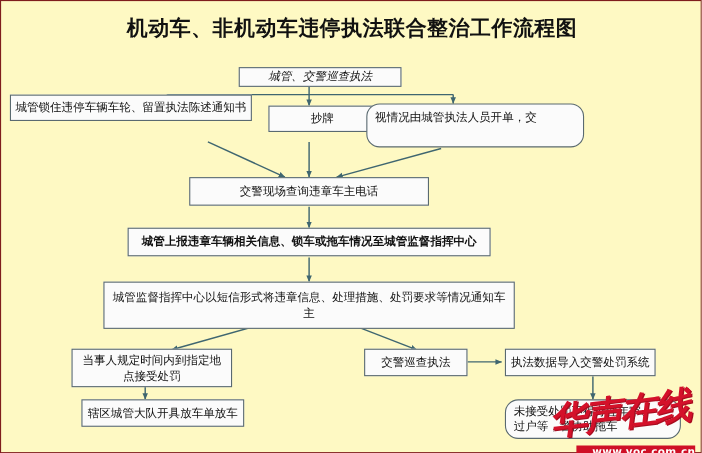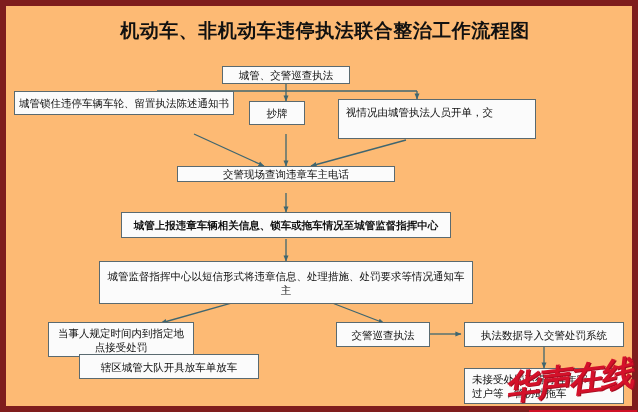--- a/index.html
+++ b/index.html
@@ -10,23 +10,23 @@
     width: 638px;
     height: 412px;
     background: #ccfaff;
     font-family: "DejaVu Sans", "Liberation Sans", sans-serif;
     overflow: hidden;
   }
   #canvas {
     position: relative;
     width: 638px;
     height: 412px;
-    background: #fdba74;
+    background: #fef9c3;
     box-sizing: border-box;
-    border: 6px solid #7f1d1d;
+    border: 1px solid #7f1d1d;
   }
   .title {
     position: absolute;
     left: 0;
     top: 12px;
     width: 638px;
     text-align: center;
     font-size: 19px;
     font-weight: bold;
     color: #111111;
@@ -45,20 +45,21 @@
     align-items: center;
     justify-content: center;
     text-align: center;
     padding: 2px 4px;
     z-index: 3;
   }
   .node.left-align {
     justify-content: flex-start;
     text-align: left;
     padding-left: 7px;
+    border-radius: 12px;
   }
   svg.wires {
     position: absolute;
     left: 0;
     top: 0;
     width: 638px;
     height: 412px;
     z-index: 1;
     pointer-events: none;
   }
@@ -130,43 +131,43 @@
       <path d="M290,283 L378,317" marker-end="url(#arrow)"></path>
 
       <path d="M131,341 L131,362" marker-end="url(#arrow)"></path>
 
       <path d="M424,328 L455,328" marker-end="url(#arrow)"></path>
 
       <path d="M538,341 L538,362" marker-end="url(#arrow)"></path>
     </g>
   </svg>
 
-  <div class="node" style="left:216px; top:60px; width:128px; height:18px;">城管、交警巡查执法</div>
+  <div class="node" style="left:216px; top:60px; width:148px; height:18px;font-style:italic;">城管、交警巡查执法</div>
 
   <div class="node" style="left:8px; top:85px; width:220px; height:24px;">城管锁住违停车辆车轮、留置执法陈述通知书</div>
 
-  <div class="node" style="left:243px; top:95px; width:56px; height:24px;">抄牌</div>
+  <div class="node" style="left:243px; top:95px; width:98px; height:24px;">抄牌</div>
 
   <div class="node left-align" style="left:332px; top:93px; width:198px; height:40px; display:block; padding-top:5px;">
     <div>视情况由城管执法人员开单，交</div>
   </div>
 
-  <div class="node" style="left:171px; top:160px; width:218px; height:16px;">交警现场查询违章车主电话</div>
+  <div class="node" style="left:171px; top:160px; width:218px; height:26px;">交警现场查询违章车主电话</div>
 
   <div class="node" style="left:115px; top:206px; width:330px; height:26px;font-weight:bold;">城管上报违章车辆相关信息、锁车或拖车情况至城管监督指挥中心</div>
 
   <div class="node" style="left:93px; top:255px; width:374px; height:43px;">城管监督指挥中心以短信形式将违章信息、处理措施、处罚要求等情况通知车主</div>
 
-  <div class="node" style="left:42px; top:316px; width:146px; height:35px;">当事人规定时间内到指定地点接受处罚</div>
+  <div class="node" style="left:64px; top:316px; width:146px; height:35px;">当事人规定时间内到指定地点接受处罚</div>
 
   <div class="node" style="left:330px; top:316px; width:94px; height:25px;">交警巡查执法</div>
 
-  <div class="node" style="left:458px; top:316px; width:160px; height:25px;">执法数据导入交警处罚系统</div>
+  <div class="node" style="left:458px; top:316px; width:137px; height:25px;">执法数据导入交警处罚系统</div>
 
-  <div class="node" style="left:73px; top:348px; width:180px; height:25px;">辖区城管大队开具放车单放车</div>
+  <div class="node" style="left:73px; top:362px; width:148px; height:25px;">辖区城管大队开具放车单放车</div>
 
   <div class="node left-align" style="left:458px; top:362px; width:160px; height:36px; display:block; padding-top:3px;">
     <div>未接受处罚不得办理年审、</div>
     <div>过户等，警协助拖车</div>
   </div>
 
   <div class="watermark">
     <div class="wm-text">华声在线</div>
     <div class="wm-url">www.voc.com.cn</div>
   </div>

